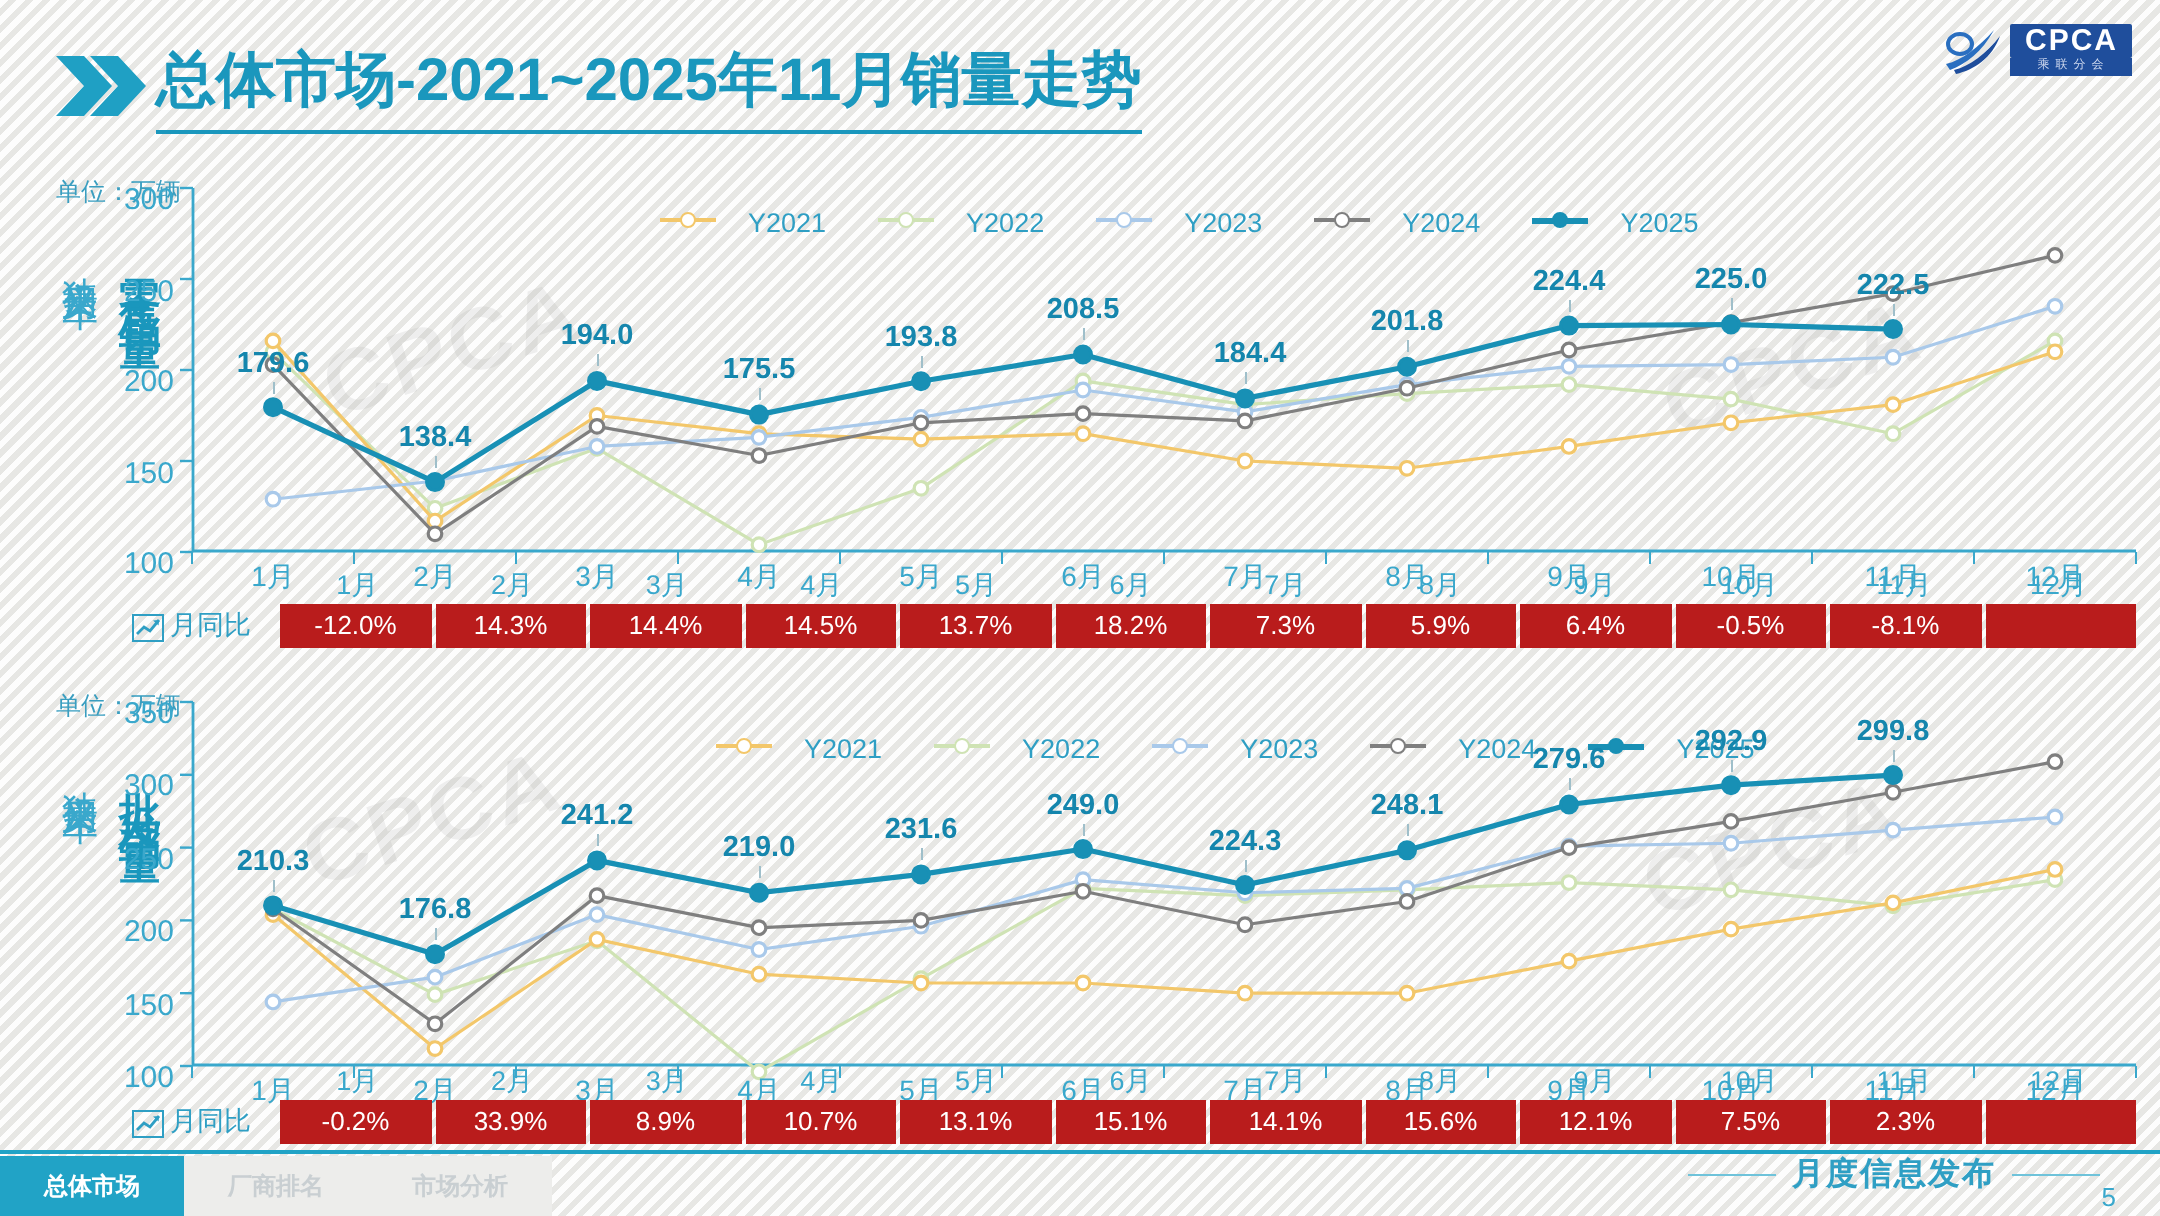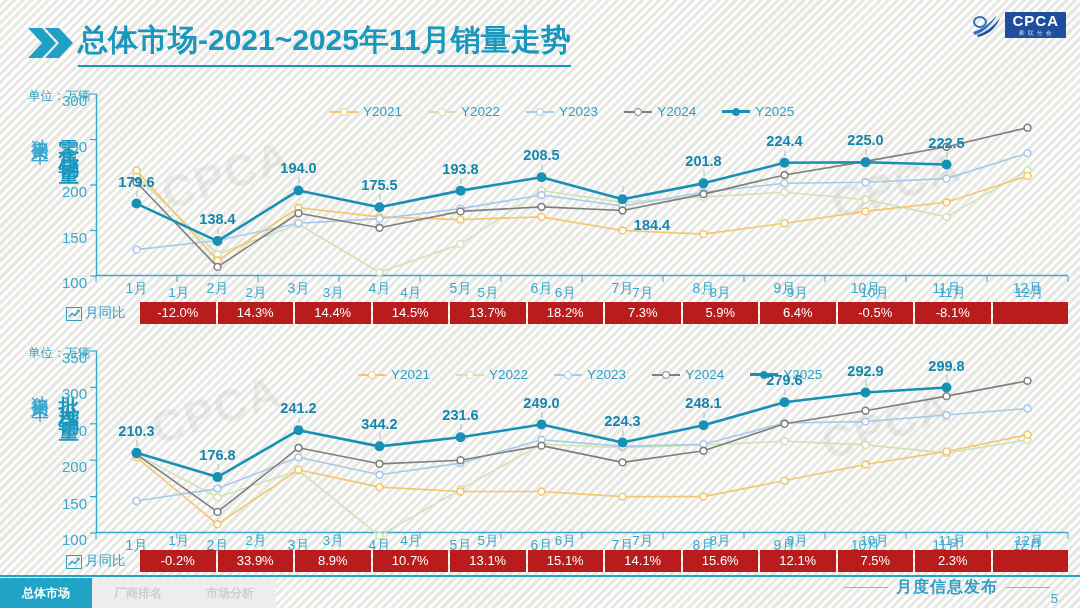--- a/index.html
+++ b/index.html
@@ -90,21 +90,21 @@
   .dtick{
     position:absolute;width:1px;height:6px;background:#9fbfca;
     transform:translateX(-50%);
   }
 
   
   .legend{
     position:absolute;display:flex;gap:26px;align-items:center;
     font-size:13.5px;color:#2f9fc4;
   }
-  .legend .item{display:flex;align-items:center;gap:5px;}
+  .legend .item{display:flex;align-items:flex-start;gap:16px;}
   .legend .swatch{width:28px;height:12px;position:relative;}
   .legend .swatch i{
     position:absolute;left:0;top:5px;width:28px;height:2px;display:block;
   }
   .legend .swatch b{
     position:absolute;left:10px;top:2px;width:8px;height:8px;border-radius:50%;
     box-sizing:border-box;border-width:1.6px;border-style:solid;background:#fff;
   }
 
   
@@ -328,21 +328,21 @@
         <div class="dlabel" style="left: 121.5px; top: 133.056px;">138.4</div>
         <div class="dtick" style="left: 121.5px; top: 134.056px;"></div>
         <div class="dlabel" style="left: 202.5px; top: 82.46px;">194.0</div>
         <div class="dtick" style="left: 202.5px; top: 83.46px;"></div>
         <div class="dlabel" style="left: 283.5px; top: 99.295px;">175.5</div>
         <div class="dtick" style="left: 283.5px; top: 100.295px;"></div>
         <div class="dlabel" style="left: 364.5px; top: 82.642px;">193.8</div>
         <div class="dtick" style="left: 364.5px; top: 83.642px;"></div>
         <div class="dlabel" style="left: 445.5px; top: 69.265px;">208.5</div>
         <div class="dtick" style="left: 445.5px; top: 70.265px;"></div>
-        <div class="dlabel" style="left: 556px; top: 91.196px; margin-top: 48px;">184.4</div>
+        <div class="dlabel" style="left: 529px; top: 91.196px;">184.4</div>
         <div class="dtick" style="left: 526.5px; top: 92.196px;"></div>
         <div class="dlabel" style="left: 607.5px; top: 75.362px;">201.8</div>
         <div class="dtick" style="left: 607.5px; top: 76.362px;"></div>
         <div class="dlabel" style="left: 688.5px; top: 54.796px;">224.4</div>
         <div class="dtick" style="left: 688.5px; top: 55.796px;"></div>
         <div class="dlabel" style="left: 769.5px; top: 54.25px;">225.0</div>
         <div class="dtick" style="left: 769.5px; top: 55.25px;"></div>
         <div class="dlabel" style="left: 850.5px; top: 56.525px;">222.5</div>
         <div class="dtick" style="left: 850.5px; top: 57.525px;"></div>
       </div>
@@ -541,21 +541,21 @@
         <div class="ytick" style="top: 115.2px;">200</div>
         <div class="ytick" style="top: 78.8px;">250</div>
         <div class="ytick" style="top: 42.4px;">300</div>
         <div class="ytick" style="top: 6px;">350</div>
         <div class="dlabel" style="left: 40.5px; top: 87.7016px;">210.3</div>
         <div class="dtick" style="left: 40.5px; top: 88.7016px;"></div>
         <div class="dlabel" style="left: 121.5px; top: 112.09px;">176.8</div>
         <div class="dtick" style="left: 121.5px; top: 113.09px;"></div>
         <div class="dlabel" style="left: 202.5px; top: 65.2064px;">241.2</div>
         <div class="dtick" style="left: 202.5px; top: 66.2064px;"></div>
-        <div class="dlabel" style="left: 283.5px; top: 81.368px;">344.2</div>
+        <div class="dlabel" style="left: 283.5px; top: 81.368px;">219.0</div>
         <div class="dtick" style="left: 283.5px; top: 82.368px;"></div>
         <div class="dlabel" style="left: 364.5px; top: 72.1952px;">231.6</div>
         <div class="dtick" style="left: 364.5px; top: 73.1952px;"></div>
         <div class="dlabel" style="left: 445.5px; top: 59.528px;">249.0</div>
         <div class="dtick" style="left: 445.5px; top: 60.528px;"></div>
         <div class="dlabel" style="left: 526.5px; top: 77.5096px;">224.3</div>
         <div class="dtick" style="left: 526.5px; top: 78.5096px;"></div>
         <div class="dlabel" style="left: 607.5px; top: 60.1832px;">248.1</div>
         <div class="dtick" style="left: 607.5px; top: 61.1832px;"></div>
         <div class="dlabel" style="left: 688.5px; top: 37.2512px;">279.6</div>

